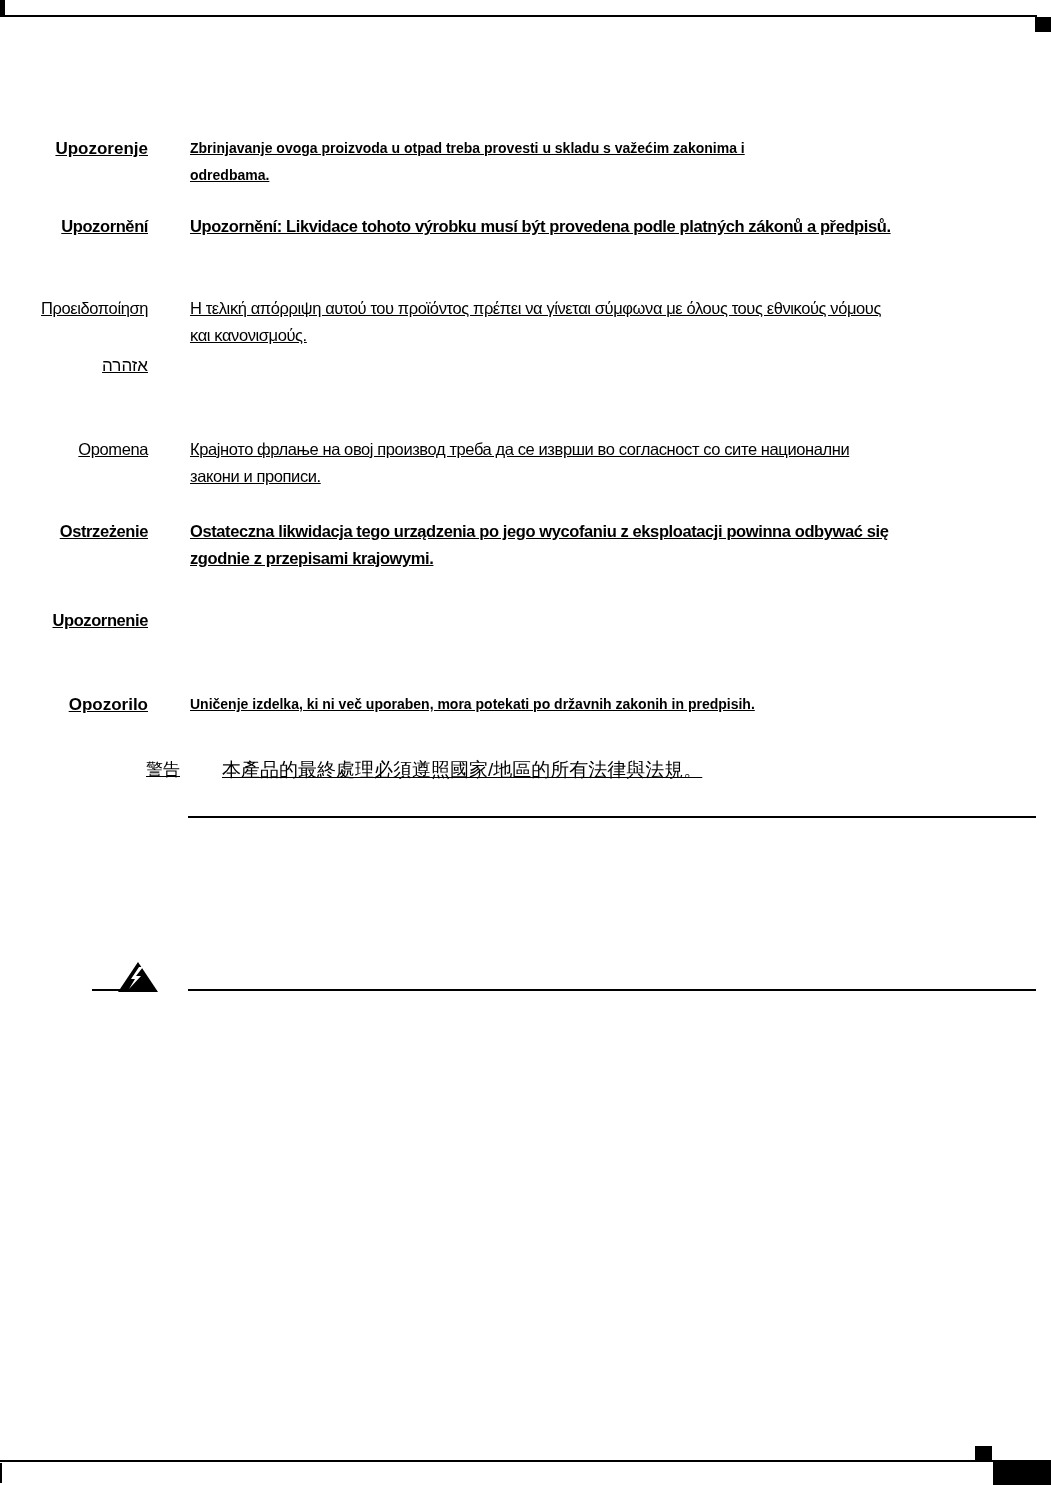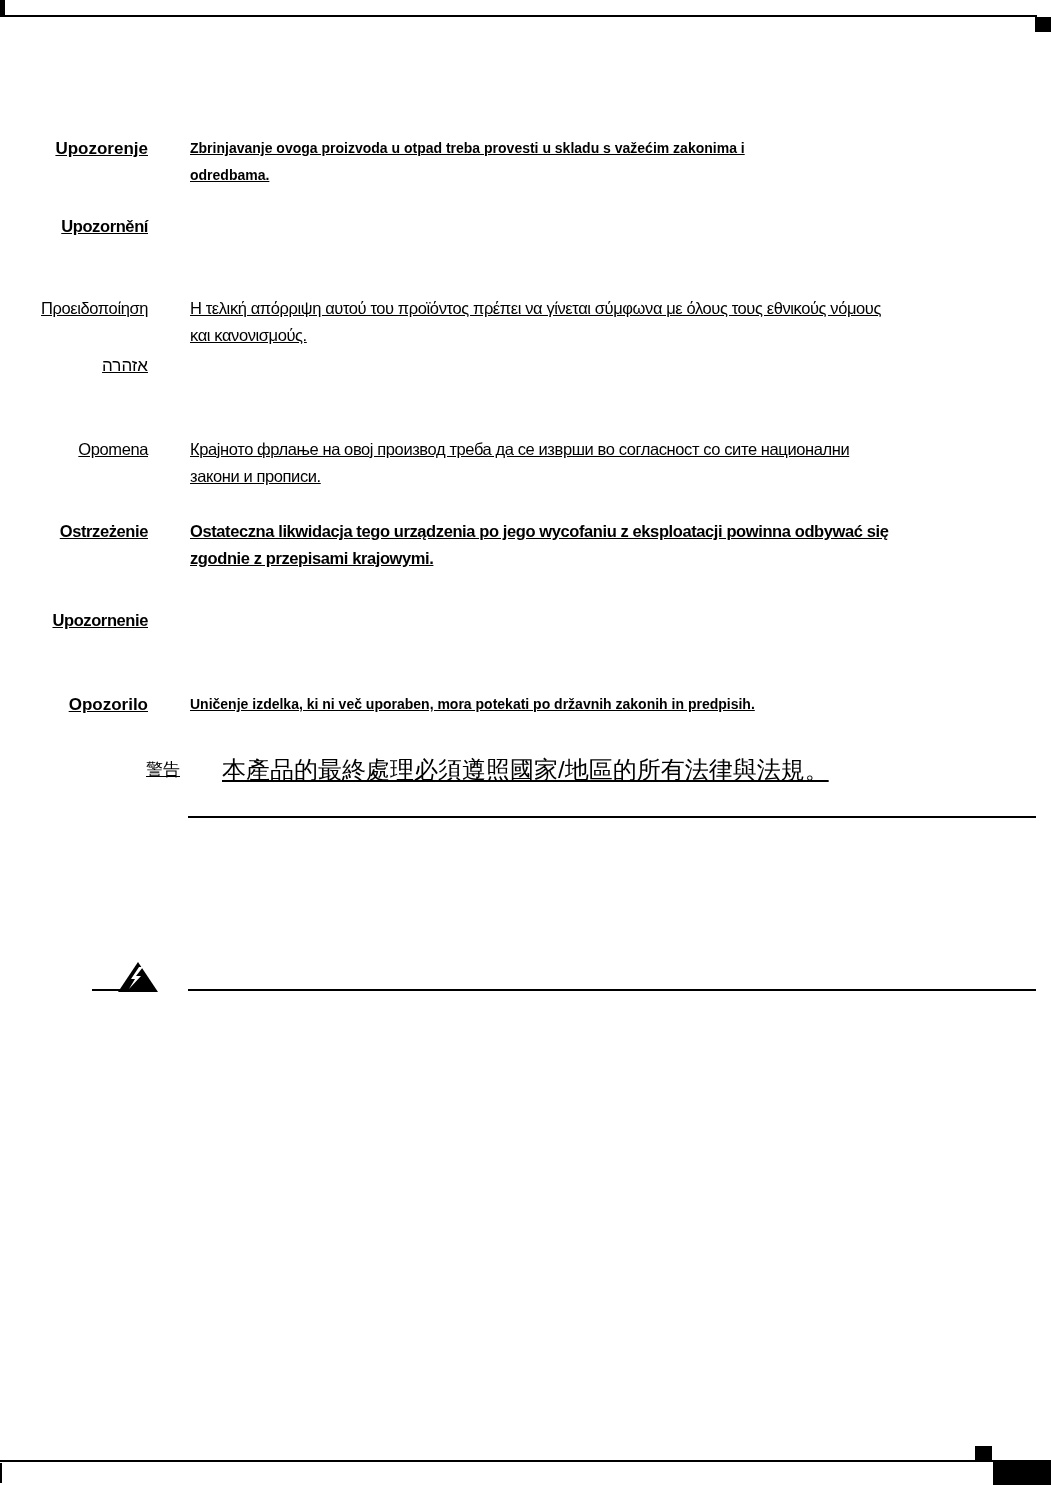--- a/index.html
+++ b/index.html
@@ -50,21 +50,21 @@
     line-height: 27px;
     font-weight: bold;
     white-space: pre;
   }
   .warn-row.regular .warn-label,
   .warn-row.regular .warn-text { font-weight: normal; }
   .warn-row.condensed .warn-label,
   .warn-row.condensed .warn-text { letter-spacing: -0.4px; font-size: 16.5px; }
   .warn-row.rtl .warn-text { direction: rtl; text-align: left; }
   .warn-row.cjk .warn-label { font-size: 17px; padding-left: 32px; }
-  .warn-row.cjk .warn-text  { font-size: 24px; }
+  .warn-row.cjk .warn-text  { font-size: 19px; }
 
   
   .section-end-rule {
     position: absolute; left: 188px; top: 816px; width: 848px; height: 2px; background: #000;
   }
   .warning-rule-left  { position: absolute; left: 92px;  top: 989px; width: 63px;  height: 2px; background: #000; }
   .warning-rule-right { position: absolute; left: 188px; top: 989px; width: 848px; height: 2px; background: #000; }
   .warning-icon-wrap  { position: absolute; left: 118px; top: 962px; width: 40px; height: 30px; }
   .warning-icon-wrap svg { display: block; width: 40px; height: 30px; }
 </style>
@@ -78,20 +78,21 @@
   <div class="top-right-square"></div>
 
   <div class="warn-row" style="top:135px">
     <div class="warn-label">Upozorenje</div>
     <div class="warn-text">Zbrinjavanje ovoga proizvoda u otpad treba provesti u skladu s važećim zakonima i
 odredbama.</div>
   </div>
 
   <div class="warn-row condensed" style="top:213px">
     <div class="warn-label">Upozornění</div>
+    <div class="warn-text">Upozornění: Likvidace tohoto výrobku musí být provedena podle platných zákonů a předpisů.</div>
   </div>
 
   <div class="warn-row regular condensed" style="top:295px">
     <div class="warn-label">Προειδοποίηση</div>
     <div class="warn-text">Η τελική απόρριψη αυτού του προϊόντος πρέπει να γίνεται σύμφωνα με όλους τους εθνικούς νόμους
 και κανονισμούς.</div>
   </div>
 
   <div class="warn-row regular rtl" style="top:352px">
     <div class="warn-label">אזהרה</div>

